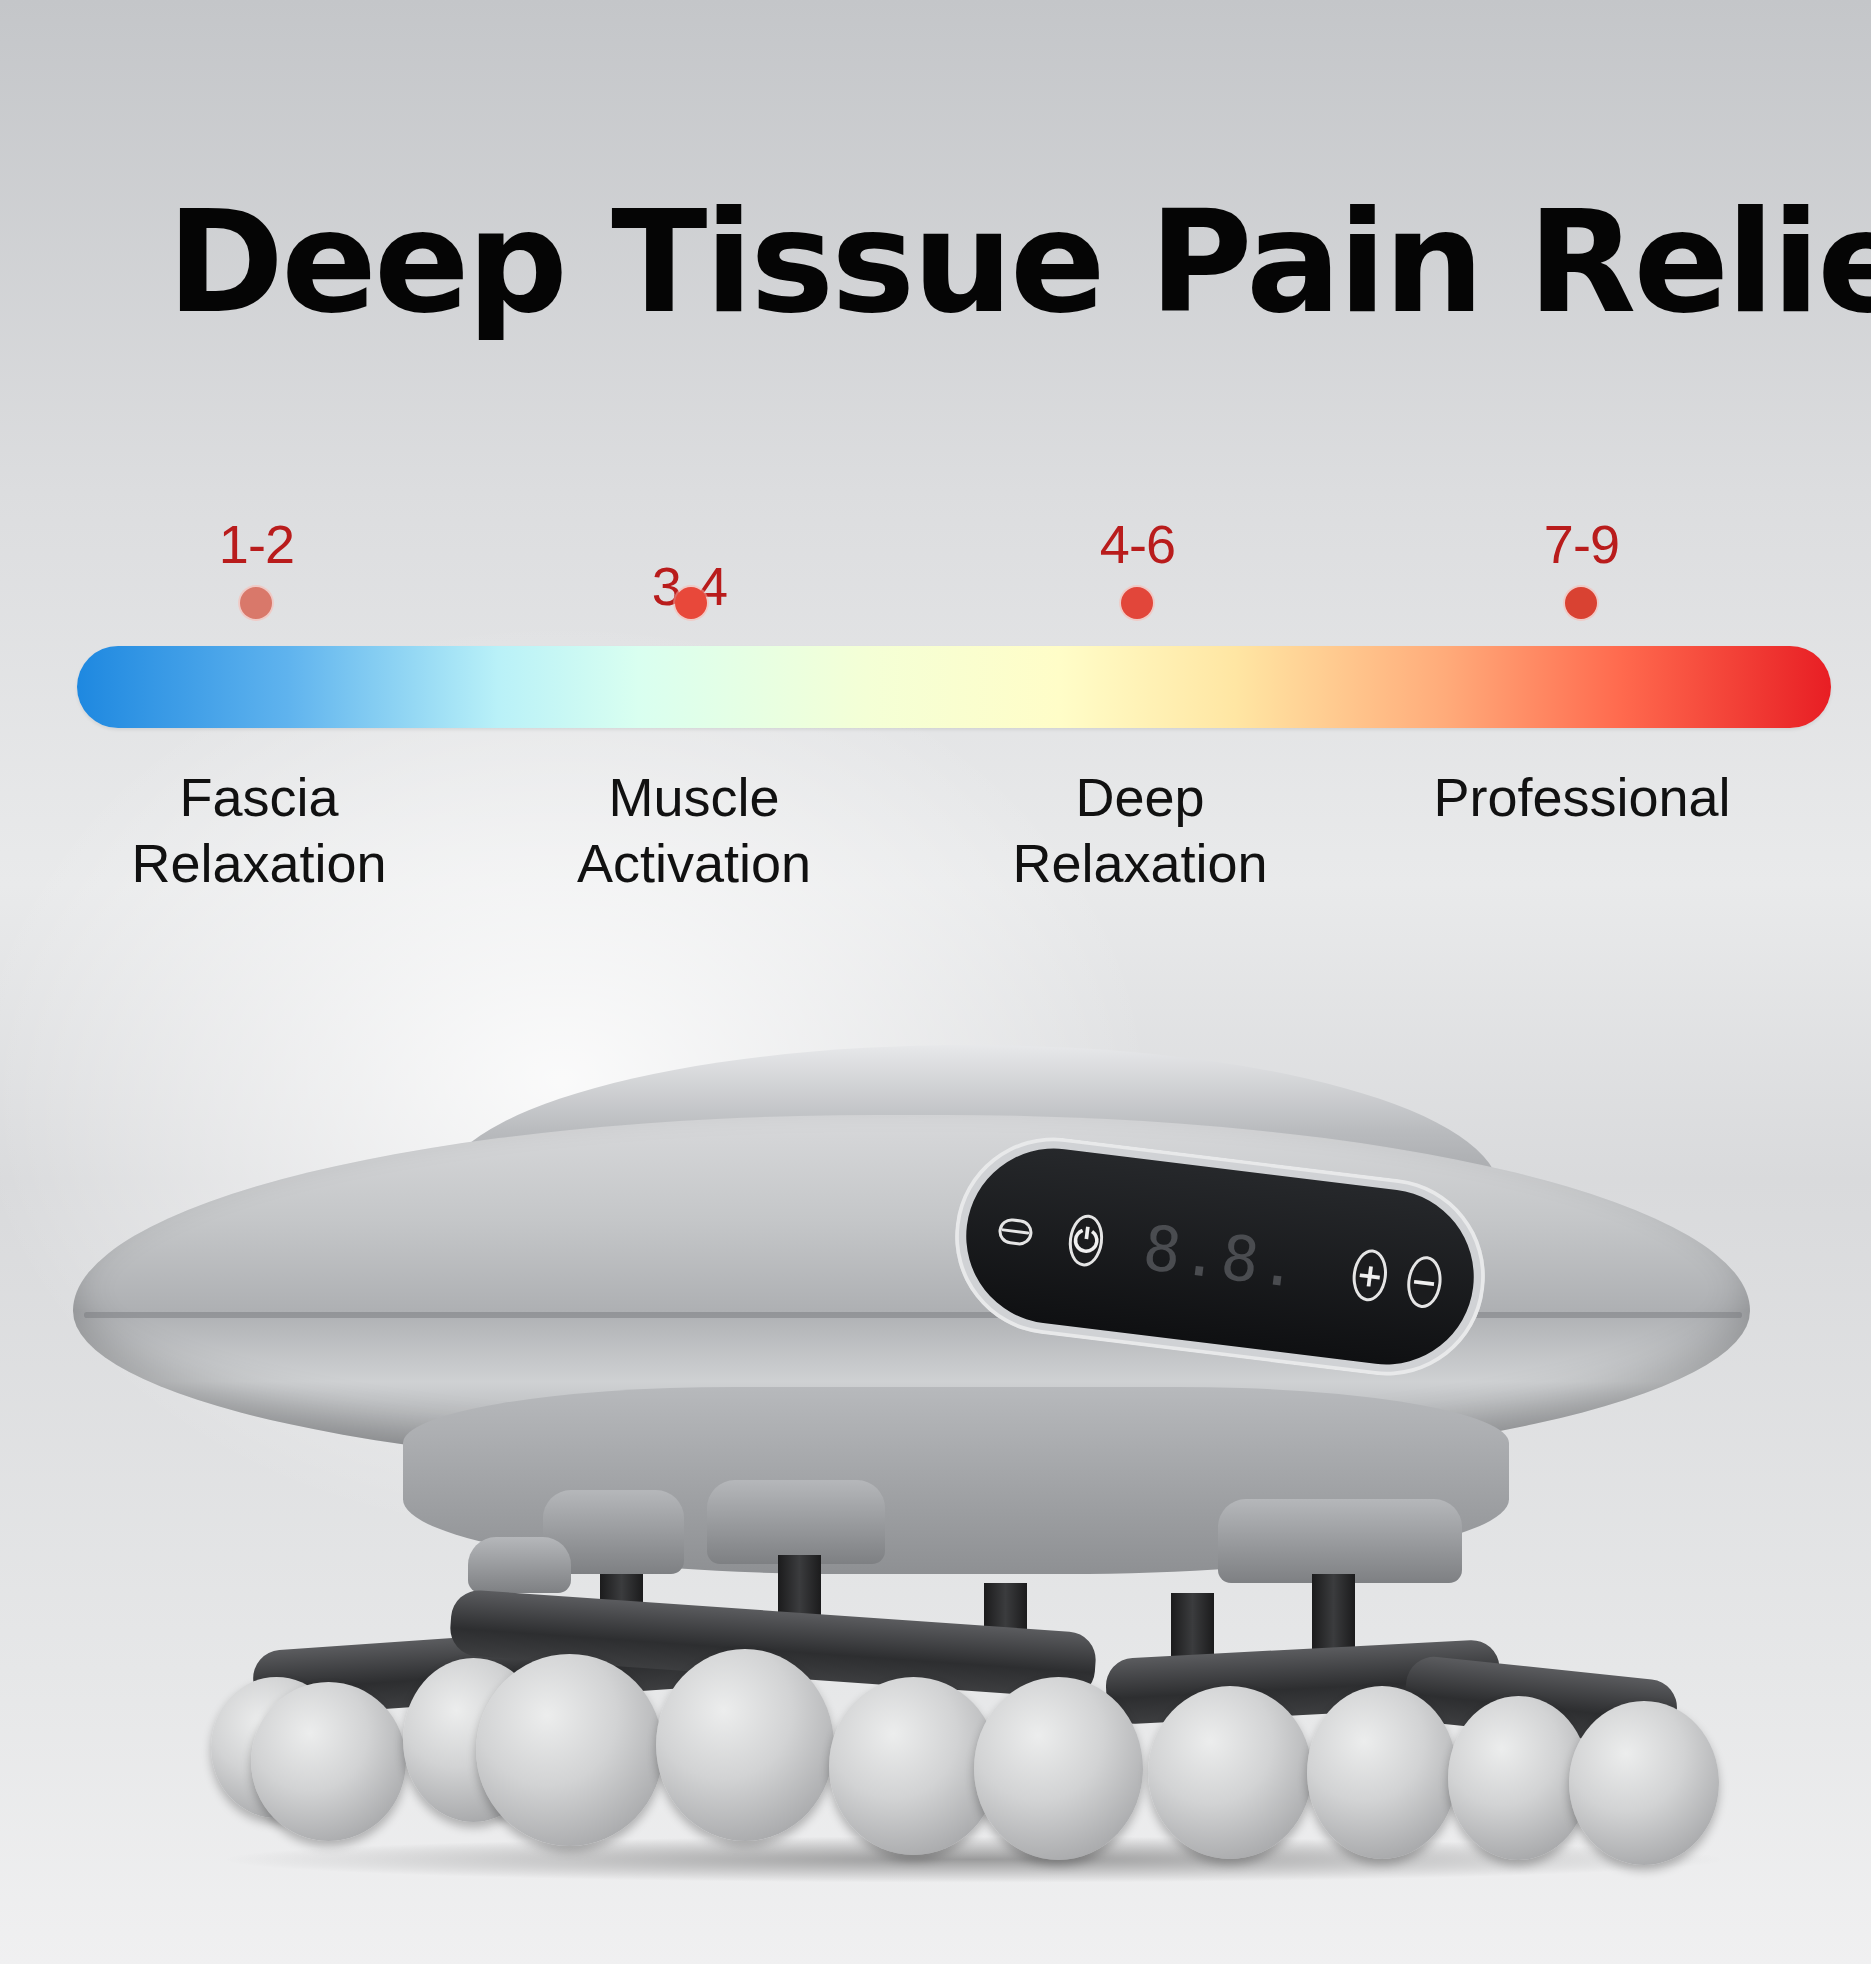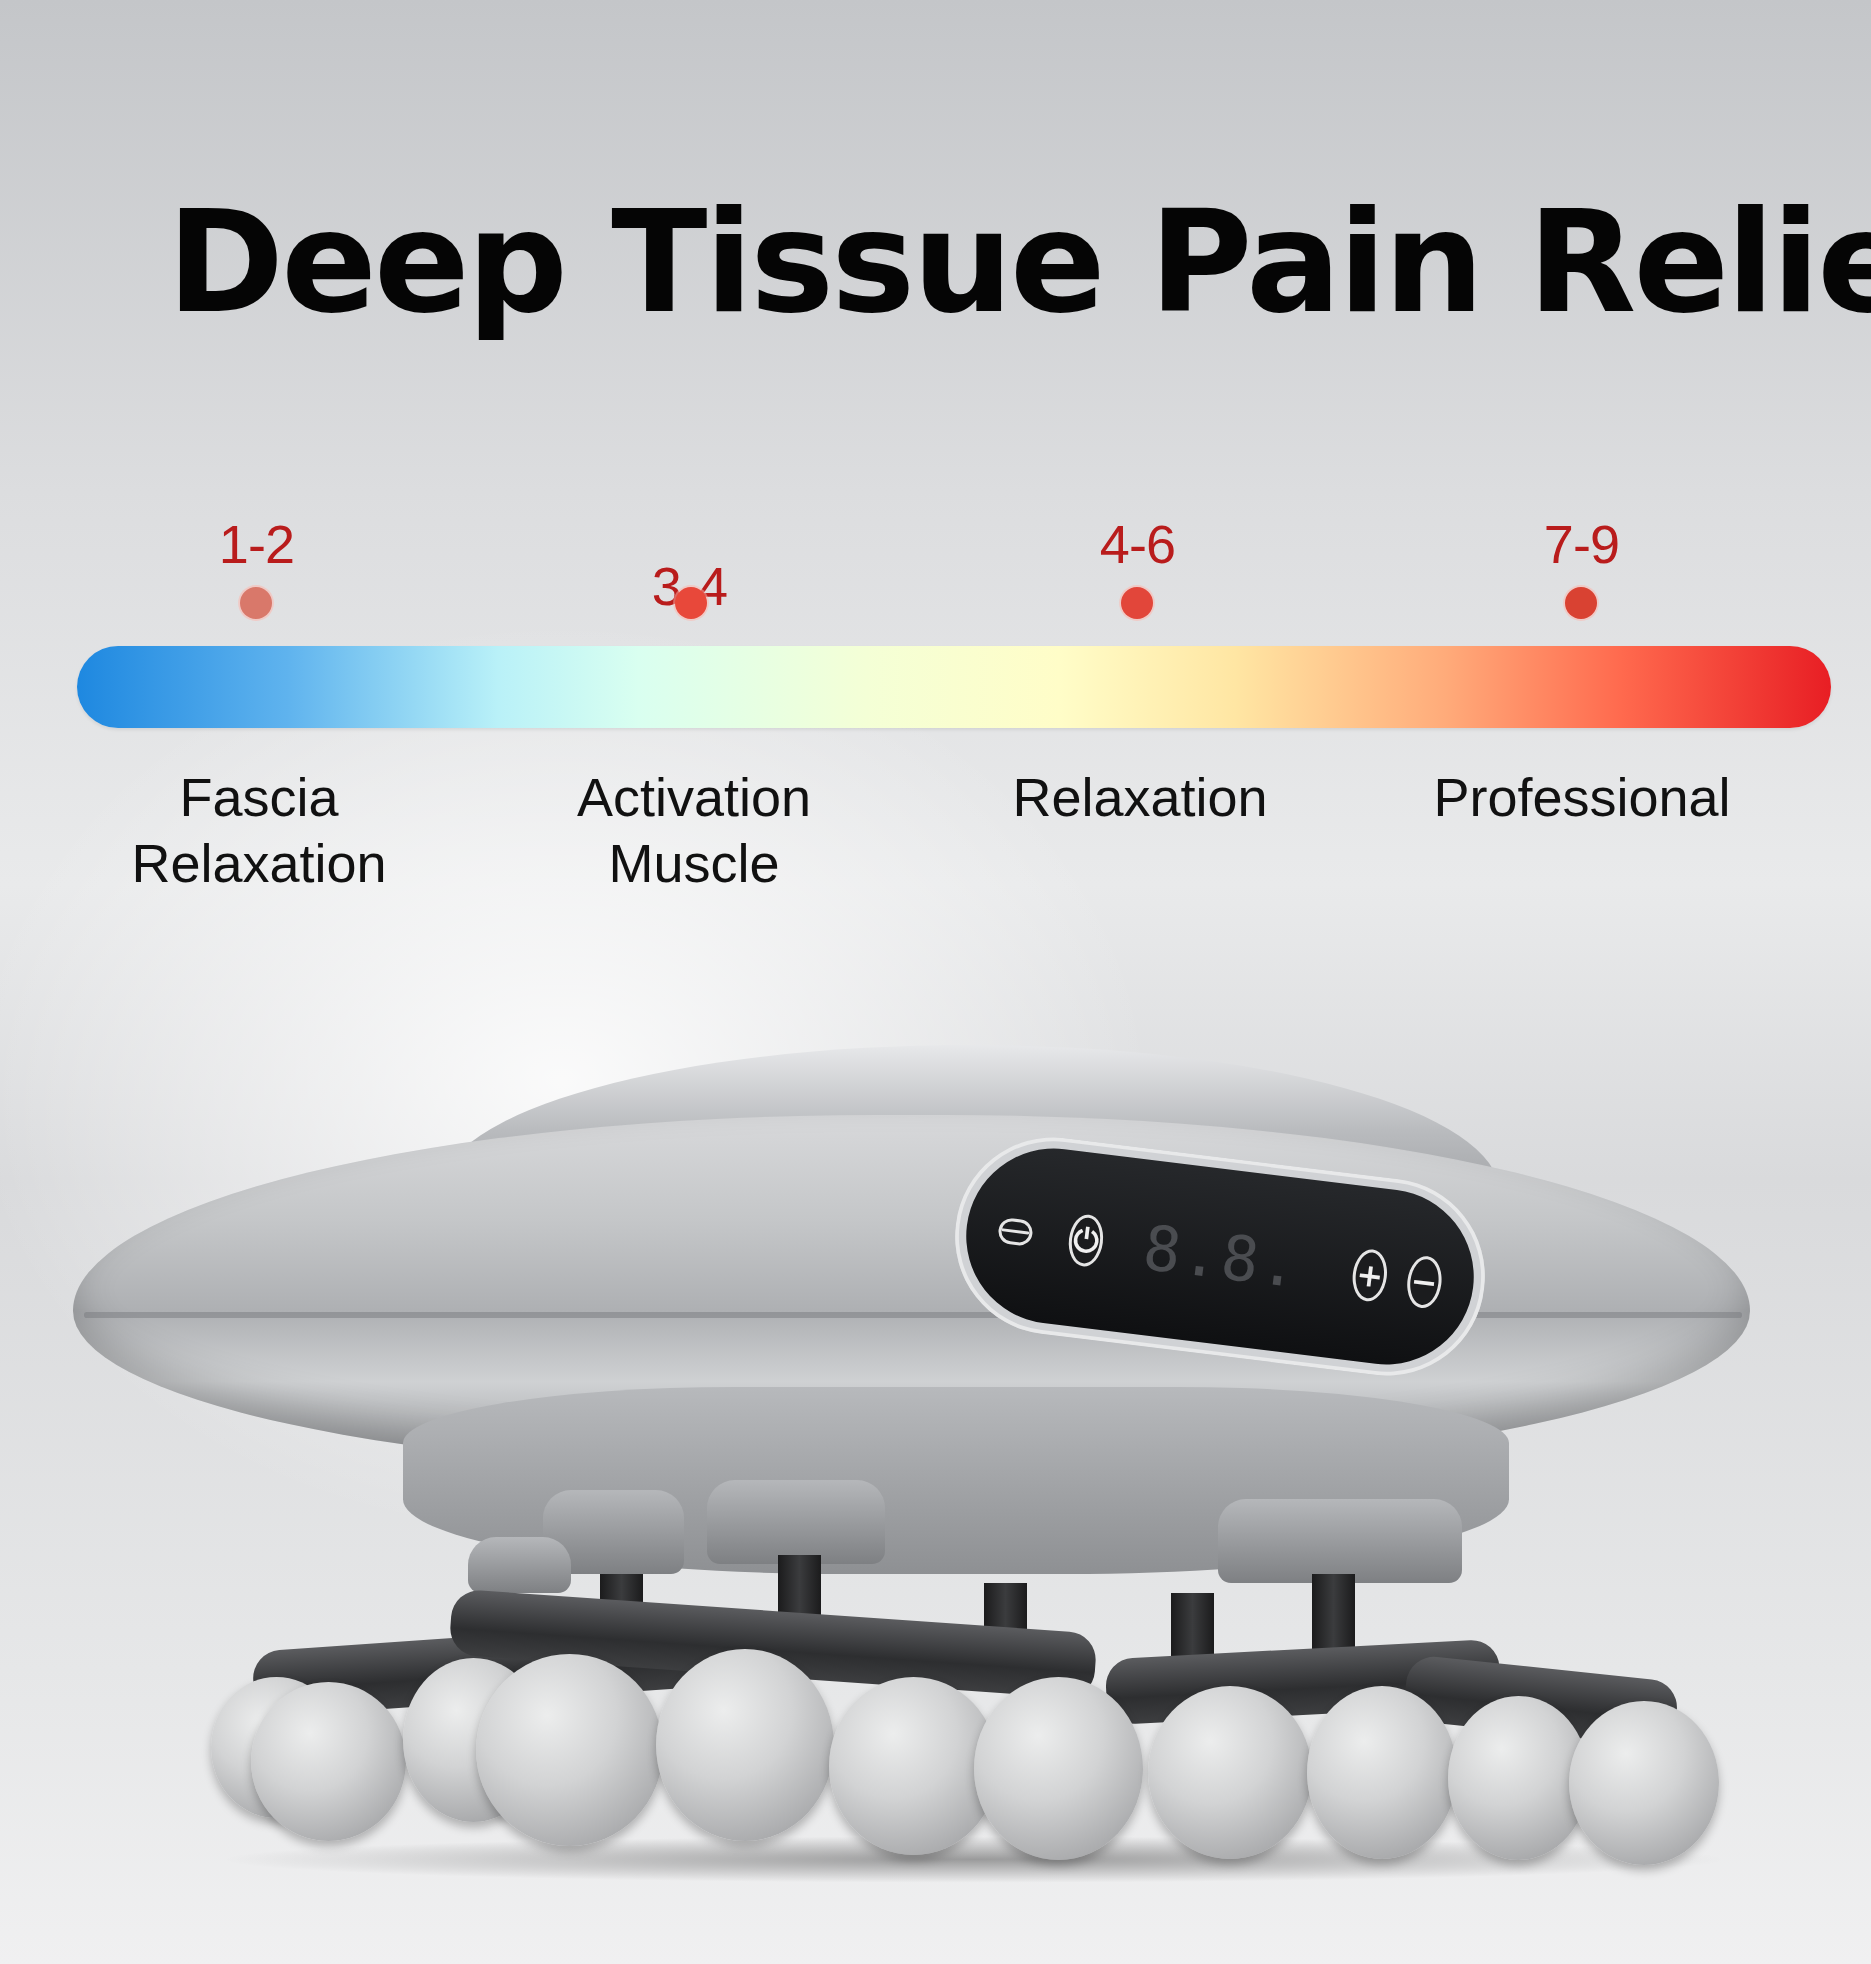--- a/index.html
+++ b/index.html
@@ -121,24 +121,25 @@
   <div class="level-dot" style="left:1121px; background:#e2463a;"></div>
   <div class="level-dot" style="left:1565px; background:#d94232;"></div>
 
   <div class="scale-bar"></div>
 
   <div class="level-label" style="left:62px;">
     <div>Fascia</div>
     <div>Relaxation</div>
   </div>
   <div class="level-label" style="left:497px;">
+    <div>Muscle</div>
     <div>Activation</div>
-    <div>Muscle</div>
   </div>
   <div class="level-label" style="left:943px;">
+    <div>Deep</div>
     <div>Relaxation</div>
   </div>
   <div class="level-label" style="left:1385px;">
     <div>Professional</div>
   </div>
 </div>
 
 <div class="device">
   <div class="floor-shadow"></div>
   <div class="shell-top"></div>

